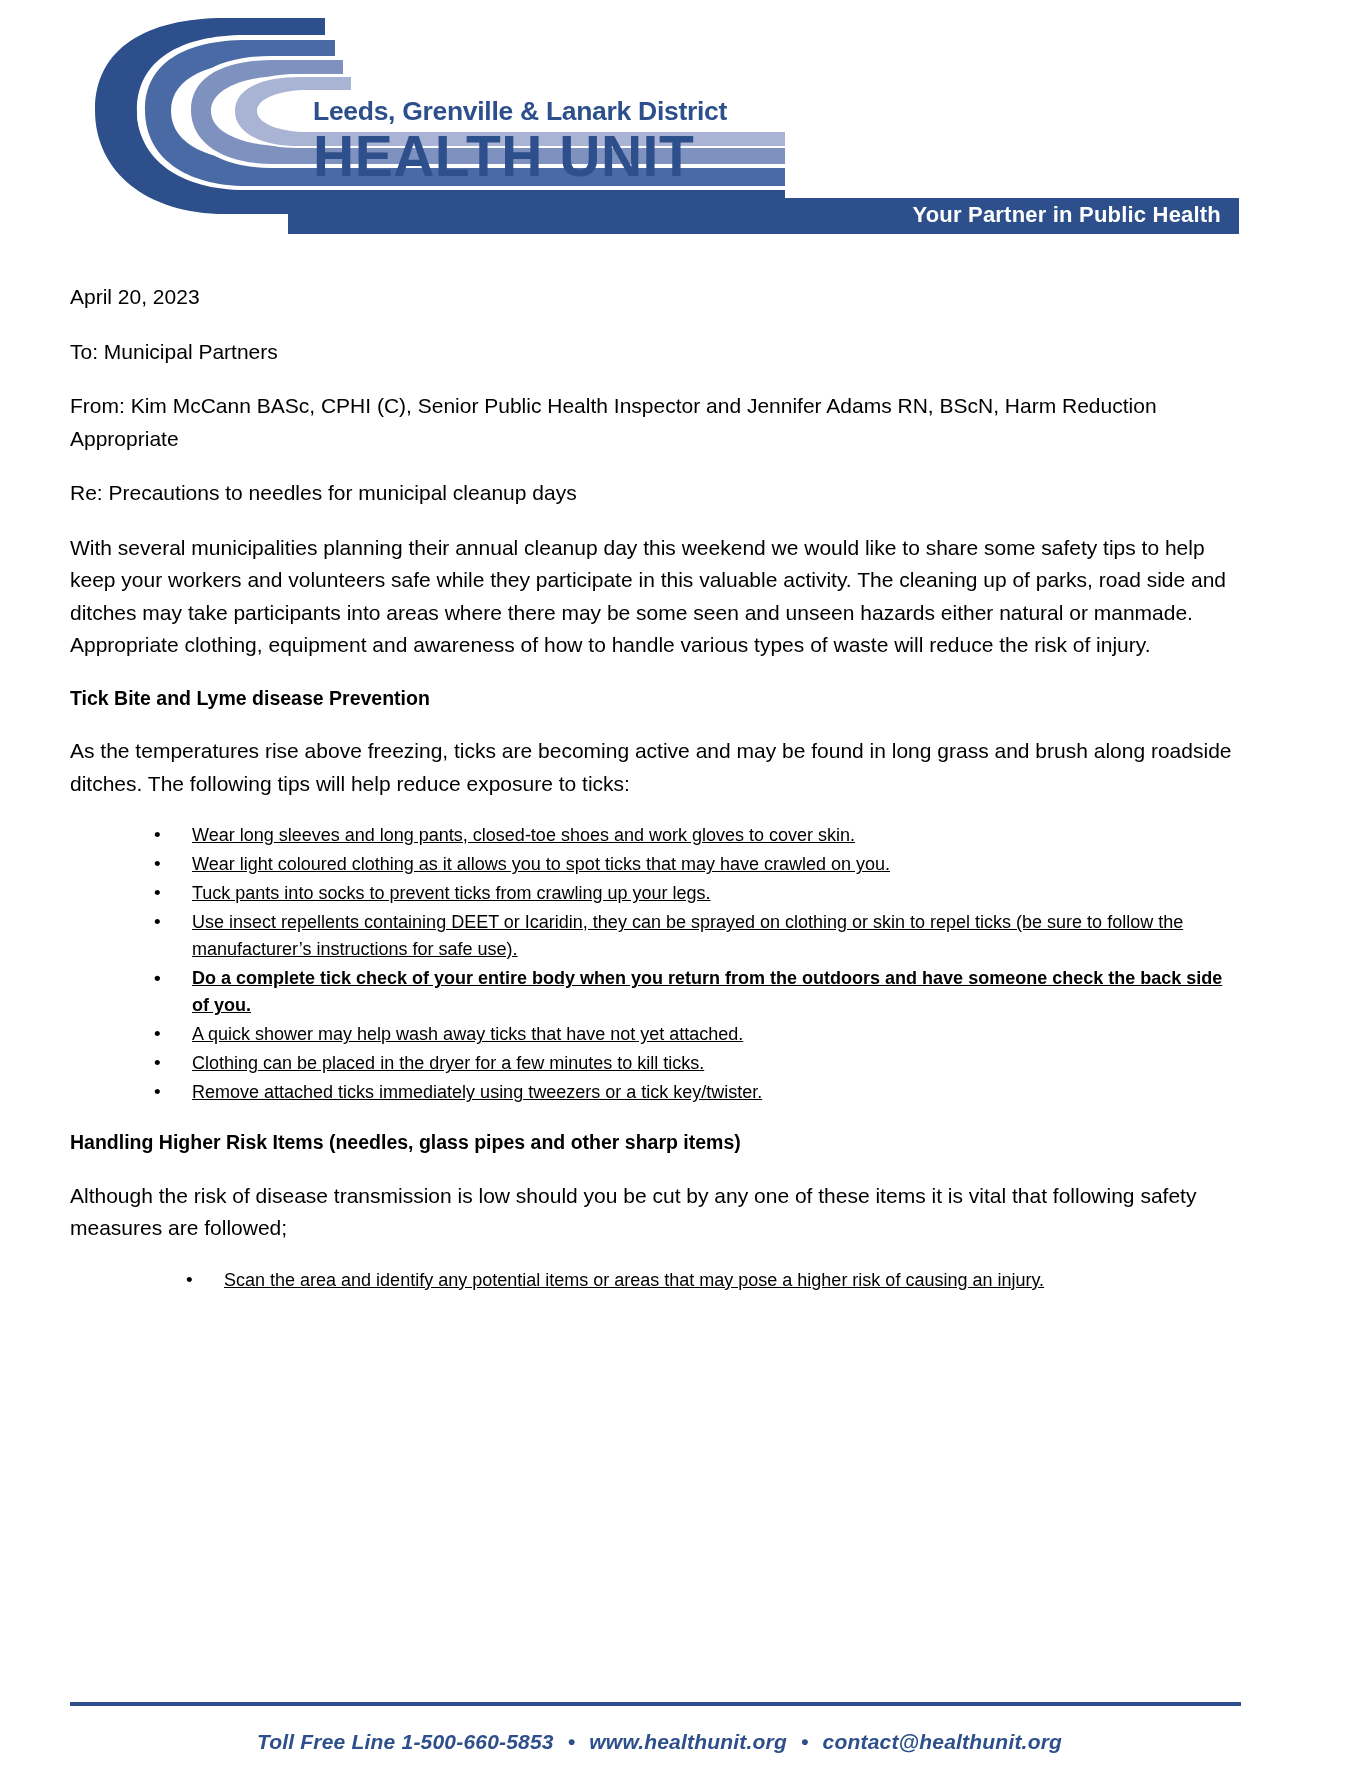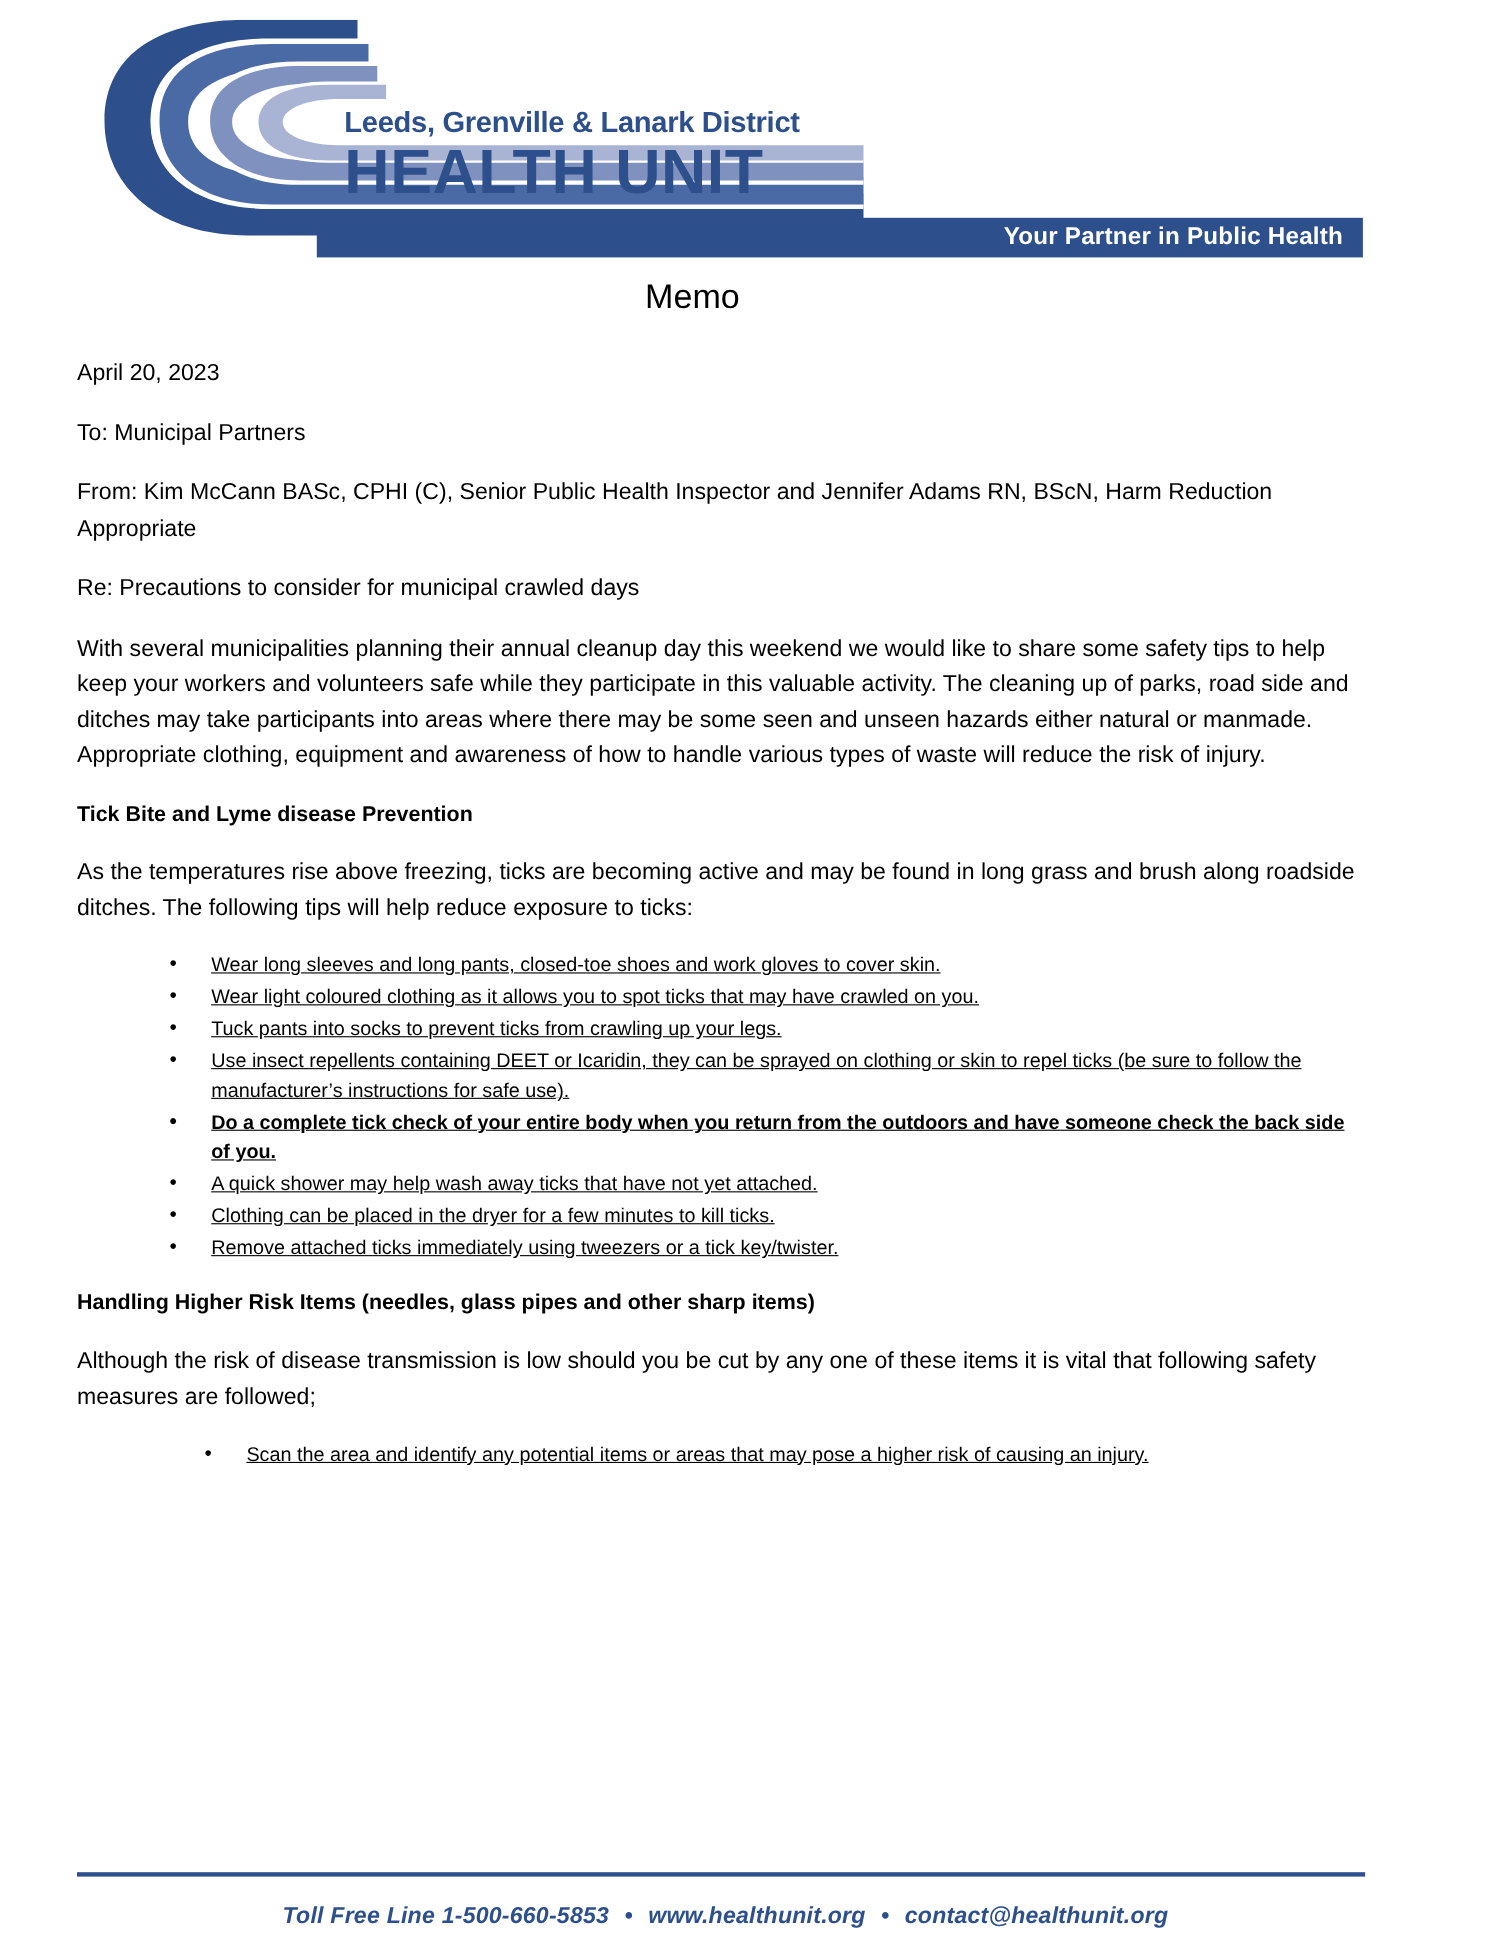--- a/index.html
+++ b/index.html
@@ -192,26 +192,25 @@
       <div class="logo-line1">Leeds, Grenville &amp; Lanark District</div>
       <div class="logo-line2">HEALTH UNIT</div>
     </div>
 
     <div class="banner-bar"></div>
     <div class="banner-tagline">Your Partner in Public Health</div>
   </div>
 
   <div class="content">
 
-    <div class="memo-title">Memo</div>
 
     <p class="body-text" style="margin-top:36px;">April 20, 2023</p>
     <p class="body-text">To: Municipal Partners</p>
     <p class="body-text">From: Kim McCann BASc, CPHI (C), Senior Public Health Inspector and Jennifer Adams RN, BScN, Harm Reduction Appropriate</p>
-    <p class="body-text">Re: Precautions to consider for municipal crawled days</p>
+    <p class="body-text">Re: Precautions to needles for municipal cleanup days</p>
     <p class="body-text">With several municipalities planning their annual cleanup day this weekend we would like to share some safety tips to help keep your workers and volunteers safe while they participate in this valuable activity.  The cleaning up of parks, road side and ditches may take participants into areas where there may be some seen and unseen hazards either natural or manmade.  Appropriate clothing, equipment and awareness of how to handle various types of waste will reduce the risk of injury.</p>
 
     <div class="sec-head">Tick Bite and Lyme disease Prevention</div>
     <p class="body-text">As the temperatures rise above freezing, ticks are becoming active and may be found in long grass and brush along roadside ditches.  The following tips will help reduce exposure to ticks:</p>
 
     <ul class="bullets">
       <li><span>Wear long sleeves and long pants, closed-toe shoes and work gloves to cover skin.</span></li>
       <li><span>Wear light coloured clothing as it allows you to spot ticks that may have crawled on you.</span></li>
       <li><span>Tuck pants into socks to prevent ticks from crawling up your legs.</span></li>
       <li><span>Use insect repellents containing DEET or Icaridin, they can be sprayed on clothing or skin to repel ticks (be sure to follow the manufacturer’s instructions for safe use).</span></li>

